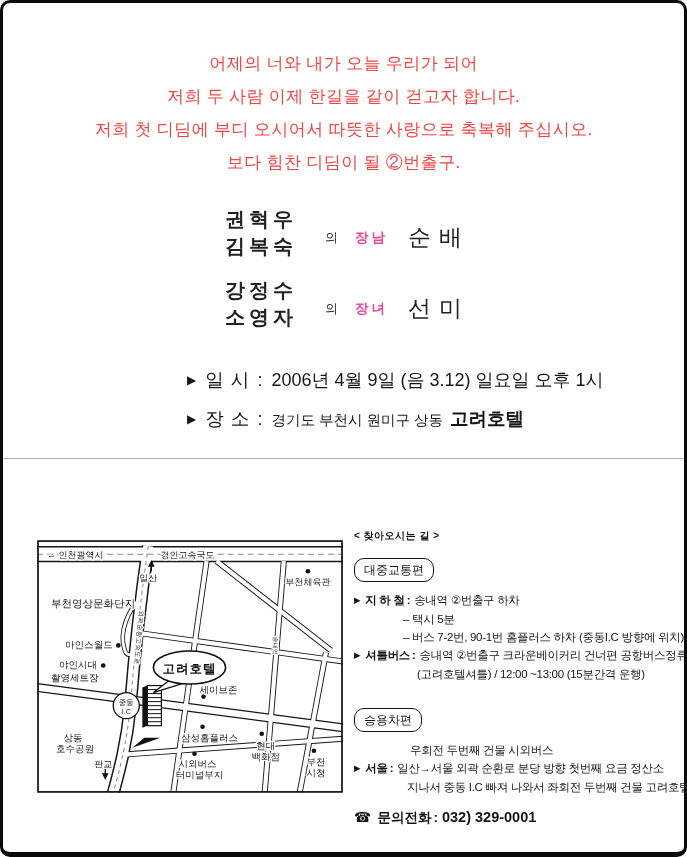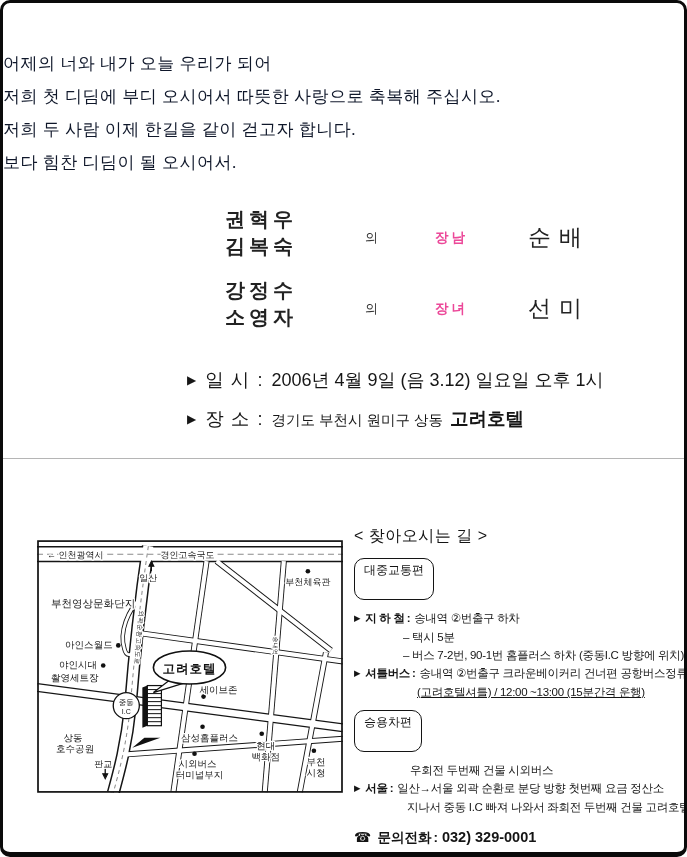--- a/index.html
+++ b/index.html
@@ -1,74 +1,74 @@
 <!DOCTYPE html>
 <html><head>
 <meta charset="utf-8">
 <style>
   html,body{margin:0;padding:0;background:#fff;}
   body{width:687px;height:857px;position:relative;font-family:"Liberation Sans","DejaVu Sans",sans-serif;color:#1c1c1c;}
   .frame{position:absolute;inset:0;border:3px solid #0a0a0a;border-bottom-width:5px;border-radius:10px;background:#fff;overflow:hidden;box-sizing:border-box;}
 
   
-  .greeting{position:absolute;top:44px;left:0;right:0;
-    font-family:"Liberation Serif","DejaVu Serif",serif;font-size:17px;line-height:33px;color:#0f172a;letter-spacing:.5px;}
+  .greeting{position:absolute;top:44px;left:0;right:0;text-align:center;
+    font-family:"Liberation Serif","DejaVu Serif",serif;font-size:17px;line-height:33px;color:#ef4444;letter-spacing:.5px;}
   .greeting p{margin:0;}
 
   .names{position:absolute;left:222px;top:203px;font-family:"Liberation Serif","DejaVu Serif",serif;color:#222;}
-  .fam{display:flex;align-items:center;margin-bottom:17px;gap:40px;}
+  .fam{display:flex;align-items:center;margin-bottom:17px;}
   .parents{font-size:20px;font-weight:600;line-height:27px;letter-spacing:4px;}
   .particle{font-size:13px;margin:10px 0 0 28px;color:#333;}
   .relation{font-size:13.5px;margin:10px 0 0 17px;letter-spacing:3px;color:#ec4899;font-weight:bold;}
   .child{font-size:23px;font-weight:400;letter-spacing:8px;margin:8px 0 0 20px;}
 
   .details{position:absolute;left:184px;top:364px;color:#161616;}
   .drow{margin-bottom:14px;white-space:nowrap;}
   .dmk{font-size:12px;margin-right:9px;position:relative;top:-2px;}
   .dlabel{font-size:18.5px;letter-spacing:1px;}
   .dsep{font-size:18px;margin:0 9px 0 7px;}
   .dmain{font-size:18px;}
   .dsmall{font-size:18px;margin:0 5px;}
   .daddr{font-size:14.5px;}
   .dvenue{font-size:18.5px;font-weight:600;margin-left:7px;}
 
   .fold-line{position:absolute;left:0;right:0;top:455px;border-top:1.5px solid #b5b5b5;}
 
   
   .directions{position:absolute;left:351px;top:524px;width:332px;font-size:11.5px;letter-spacing:-.3px;line-height:18px;color:#141414;}
-  .dir-title{font-size:16px;font-weight:400;letter-spacing:.5px;margin:0 0 13px;}
-  .pill{display:inline-block;border:1.3px solid #141414;border-radius:10px;padding:2px 9px 20px;font-size:12px;letter-spacing:0;margin:0 0 9px;}
-  .pill.second{margin-top:9px;}
+  .dir-title{font-size:10px;font-weight:700;letter-spacing:.5px;margin:0 0 13px;}
+  .pill{display:inline-block;border:1.3px solid #141414;border-radius:10px;padding:2px 9px 2px;font-size:12px;letter-spacing:0;margin:0 0 9px;}
+  .pill.second{margin-top:25px;}
   .dir-item,.dir-sub{white-space:nowrap;}
   .mk{font-size:8.5px;margin-right:5px;position:relative;top:-1px;}
   .lbl{font-weight:700;}
   .sep{margin:0 4px 0 2px;font-weight:700;}
   .ind49{padding-left:49px;}
-  .ind63{padding-left:63px;text-decoration:underline;}
+  .ind63{padding-left:63px;}
   .ind56{padding-left:56px;}
   .ind53{padding-left:53px;}
   .phone{margin-top:12px;font-size:13.5px;font-weight:700;letter-spacing:0;}
   .phone .ph-icon{font-weight:400;font-size:14px;margin-right:6px;}
   .phone .num{font-size:14.5px;}
 
   
   .mapwrap{position:absolute;left:34px;top:537px;width:306px;height:253px;}
   svg text{font-family:"Liberation Sans","DejaVu Sans",sans-serif;}
   .mlbl{fill:#151515;paint-order:stroke;stroke:#fff;stroke-width:2.6px;stroke-linejoin:round;}
 </style>
 </head>
 <body>
 
 <div class="frame">
 
   <div class="greeting">
     <p>어제의 너와 내가 오늘 우리가 되어</p>
+    <p>저희 두 사람 이제 한길을 같이 걷고자 합니다.</p>
     <p>저희 첫 디딤에 부디 오시어서 따뜻한 사랑으로 축복해 주십시오.</p>
-    <p>저희 두 사람 이제 한길을 같이 걷고자 합니다.</p>
-    <p>보다 힘찬 디딤이 될 오시어서.</p>
+    <p>보다 힘찬 디딤이 될 ②번출구.</p>
   </div>
 
   <div class="names">
     <div class="fam">
       <div class="parents">
         <div>권혁우</div>
         <div>김복숙</div>
       </div>
       <span class="particle">의</span>
       <span class="relation">장남</span>

